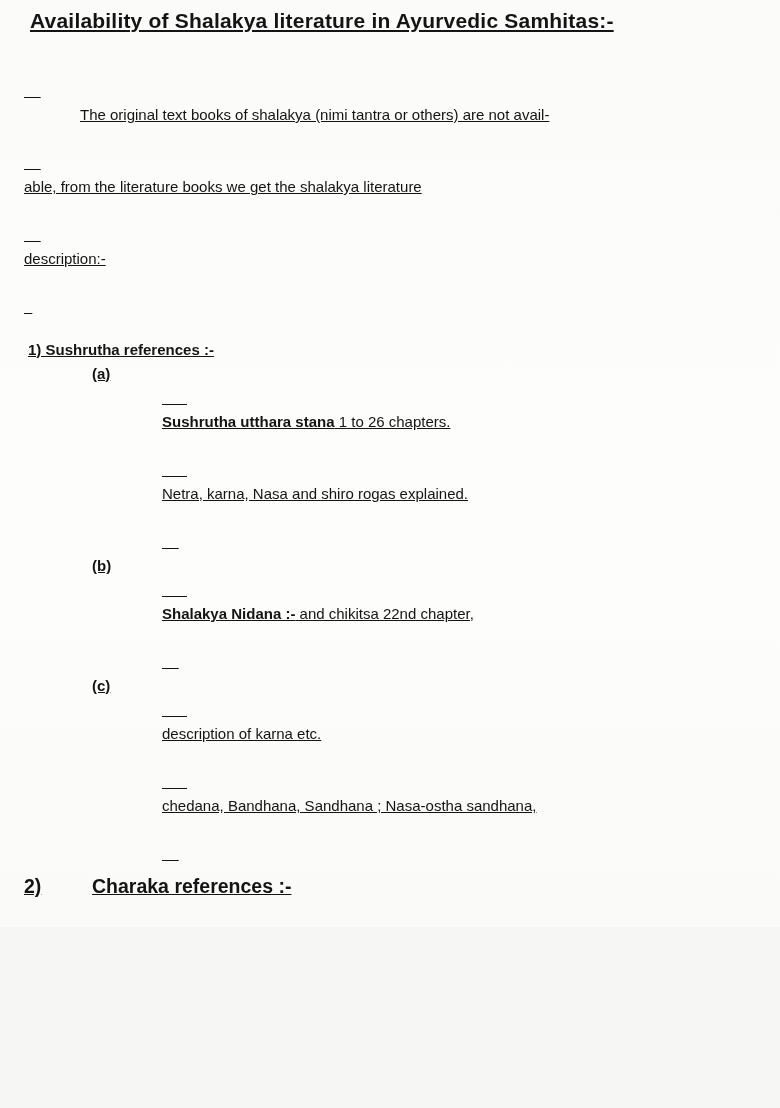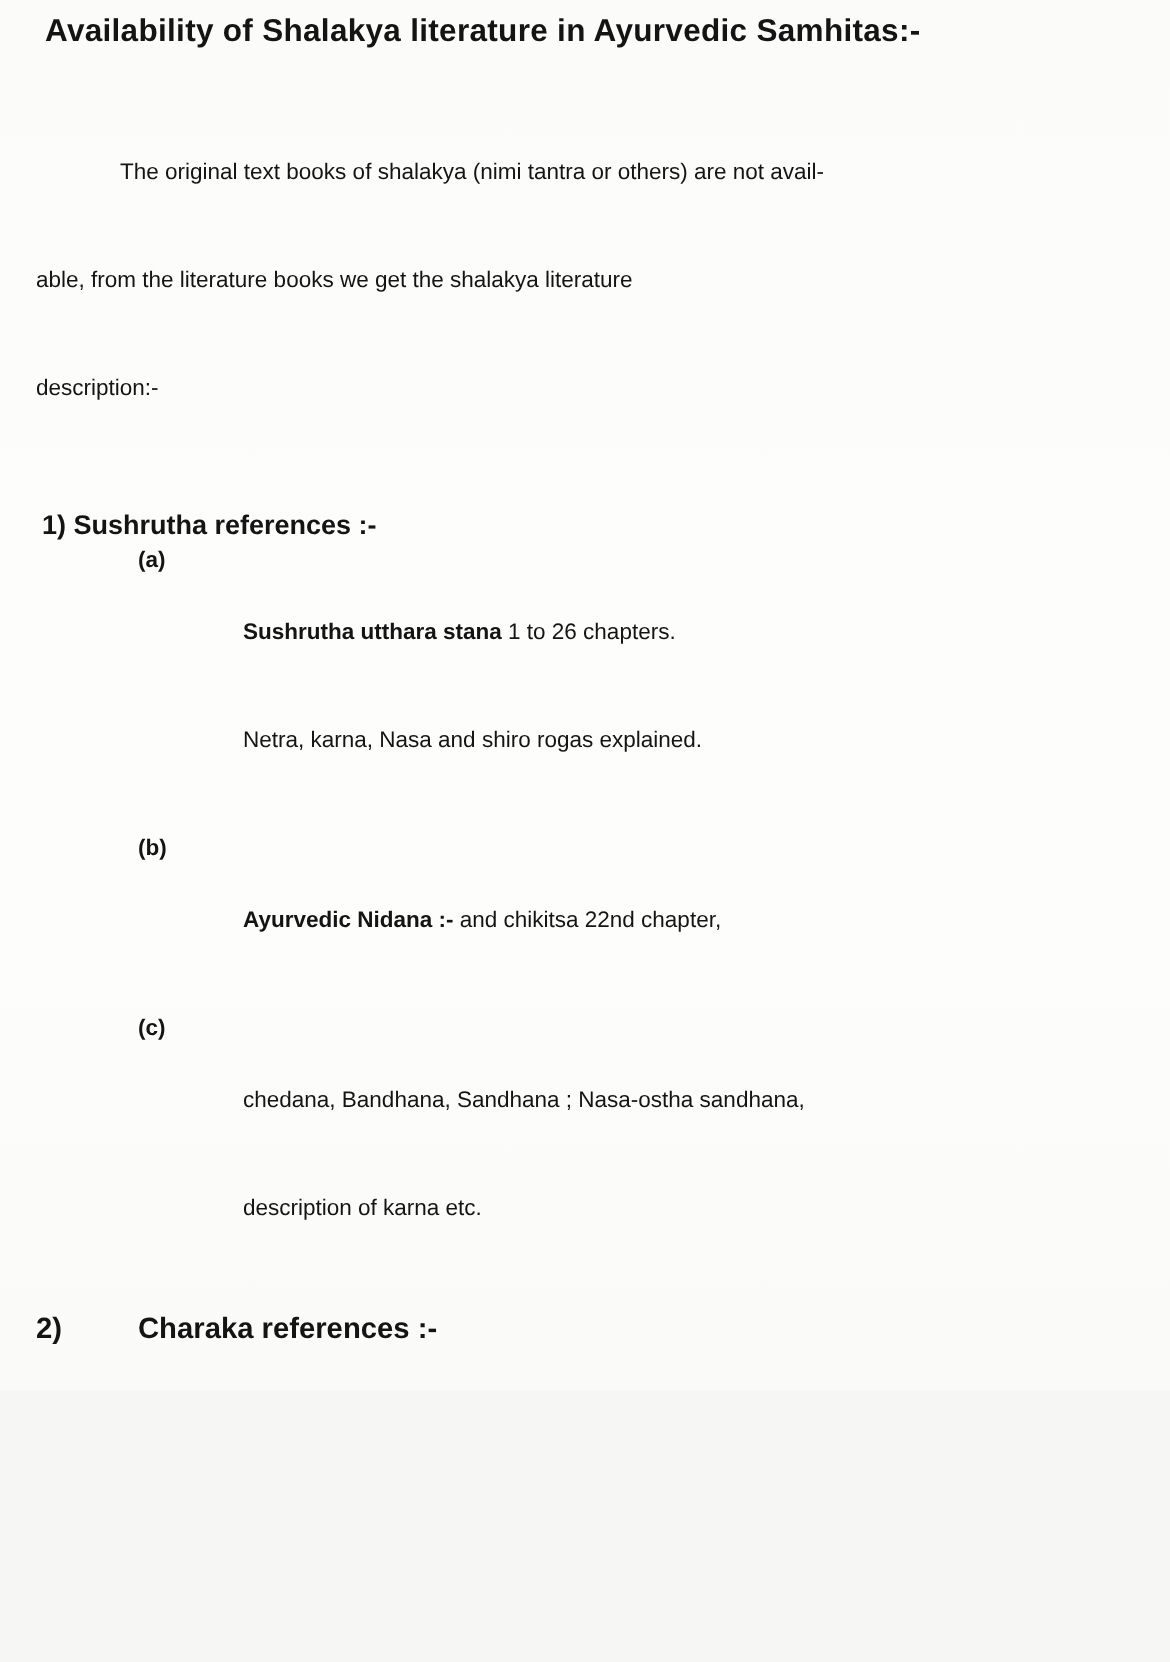--- a/index.html
+++ b/index.html
@@ -9,37 +9,38 @@
     background: #f6f6f4;
     font-family: "Liberation Sans", sans-serif;
     color: #141414;
   }
   .page {
     position: relative;
     width: 780px; height: 927px;
     padding: 8px 20px 0 24px;
     overflow: hidden;
     background: linear-gradient(180deg, #fbfbf9 0%, #fdfdfc 60%, #fafaf8 100%);
+    text-decoration: underline;
   }
   .t { font-size: 15px; line-height: 24px; white-space: pre-wrap; }
   .b { font-weight: bold; }
   .i { font-style: italic; }
 
   .doc-title {
     margin: 0 0 0 6px;
     font-size: 21px; line-height: 25px; font-weight: bold;
     letter-spacing: 0.2px;
   }
 
   .intro { margin-top: 22px; }
   .intro .first { padding-left: 56px; }
 
   .s1-heading {
     margin-top: 19px; margin-left: 4px;
-    font-weight: bold; font-size: 18px; line-height: 24px;
+    font-weight: bold; font-size: 15px; line-height: 24px;
   }
 
   .item { display: flex; }
   .item-label { flex: none; width: 70px; margin-left: 68px; font-weight: bold; }
   .item-body { flex: 1; }
   .mukha-line { margin-left: 203px; }
 
   .s2-heading { display: flex; margin-top: 8px; font-weight: bold; font-size: 19.5px; }
   .s2-num { flex: none; width: 68px; }
 </style>
@@ -62,29 +63,29 @@
     <div class="item-label">(a)</div>
     <div class="item-body">
       <div><span class="b">Sushrutha utthara stana</span><span> 1 to 26 chapters.</span></div>
       <div>Netra, karna, Nasa and shiro rogas explained.</div>
     </div>
   </div>
 
   <div class="item t">
     <div class="item-label">(b)</div>
     <div class="item-body">
-      <div><span class="b">Ayurvedic Nidana :-</span><span> and chikitsa 22nd chapter,</span></div>
+      <div><span class="b">Shalakya Nidana :-</span><span> and chikitsa 22nd chapter,</span></div>
     </div>
   </div>
 
   <div class="item t">
     <div class="item-label">(c)</div>
     <div class="item-body">
+      <div>description of karna etc.</div>
       <div>chedana, Bandhana, Sandhana ; Nasa-ostha sandhana,</div>
-      <div>description of karna etc.</div>
     </div>
   </div>
 
   <div class="s2-heading t">
     <div class="s2-num">2)</div>
     <div>Charaka references :-</div>
   </div>
 
 </div>
 

